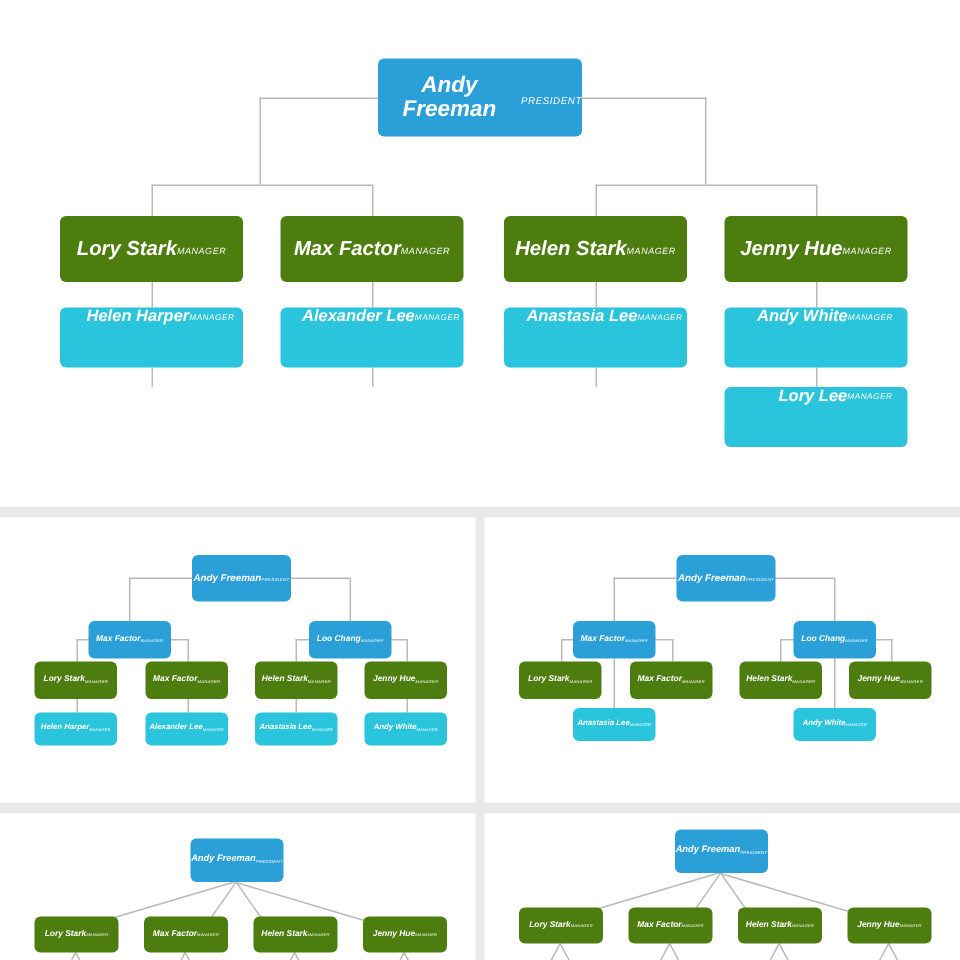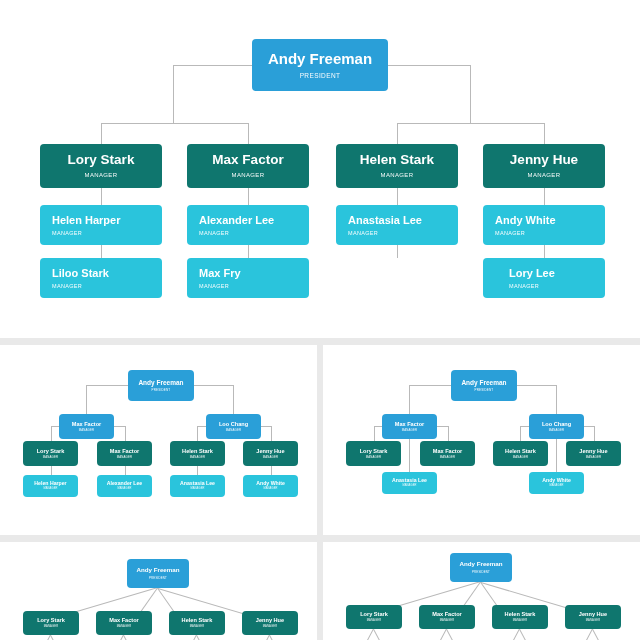--- a/index.html
+++ b/index.html
@@ -14,27 +14,27 @@
   
   .panel{position:absolute;background:#ffffff;overflow:hidden;}
   #panel-main{left:0;top:0;width:640px;height:338px;}
   #panel-t1{left:0;top:345px;width:317px;height:190px;}
   #panel-t2{left:323px;top:345px;width:317px;height:190px;}
   #panel-t3{left:0;top:542px;width:317px;height:98px;}
   #panel-t4{left:323px;top:542px;width:317px;height:98px;}
 
   
   .node{position:absolute;box-sizing:border-box;border-radius:4px;
-        display:flex;flex-direction:column;justify-content:center;
-        color:#ffffff;overflow:hidden;}
+        display:flex;justify-content:center;
+        color:#ffffff;overflow:hidden;font-style:italic;}
   .node .nm{font-weight:bold;line-height:1.1;}
   .node .rl{letter-spacing:.06em;line-height:1.1;opacity:.97;}
 
   .blue{background:#2a9fd8;}
-  .orange{background:#0f766e;}
+  .orange{background:#4d7c0f;}
   .cyan{background:#2ac4dc;}
 
   .ctr{align-items:center;text-align:center;}
   .lft{align-items:flex-start;text-align:left;padding-left:12px;}
 
   
   .ln{position:absolute;background:#b9b9b9;}
   .lnv{width:1px;}
   .lnh{height:1px;}
   .dg{position:absolute;height:1px;background:#b9b9b9;transform-origin:0 0;}
@@ -130,28 +130,20 @@
     </div>
     <div class="node cyan lvl3 lft" style="left:336px;top:205px;">
       <span class="nm">Anastasia Lee</span>
       <span class="rl">MANAGER</span>
     </div>
     <div class="node cyan lvl3 lft" style="left:483px;top:205px;">
       <span class="nm">Andy White</span>
       <span class="rl">MANAGER</span>
     </div>
 
-    <div class="node cyan lvl3 lft" style="left:40px;top:258px;">
-      <span class="nm">Liloo Stark</span>
-      <span class="rl">MANAGER</span>
-    </div>
-    <div class="node cyan lvl3 lft" style="left:187px;top:258px;">
-      <span class="nm">Max Fry</span>
-      <span class="rl">MANAGER</span>
-    </div>
     <div class="node cyan lvl3 lft" style="left:483px;top:258px;padding-left:26px;">
       <span class="nm">Lory Lee</span>
       <span class="rl">MANAGER</span>
     </div>
   </div>
 
   <div class="panel tn" id="panel-t1">
 
     <div class="ln lnh" style="left:86px;top:40px;width:42px;"></div>
     <div class="ln lnh" style="left:193px;top:40px;width:40px;"></div>

